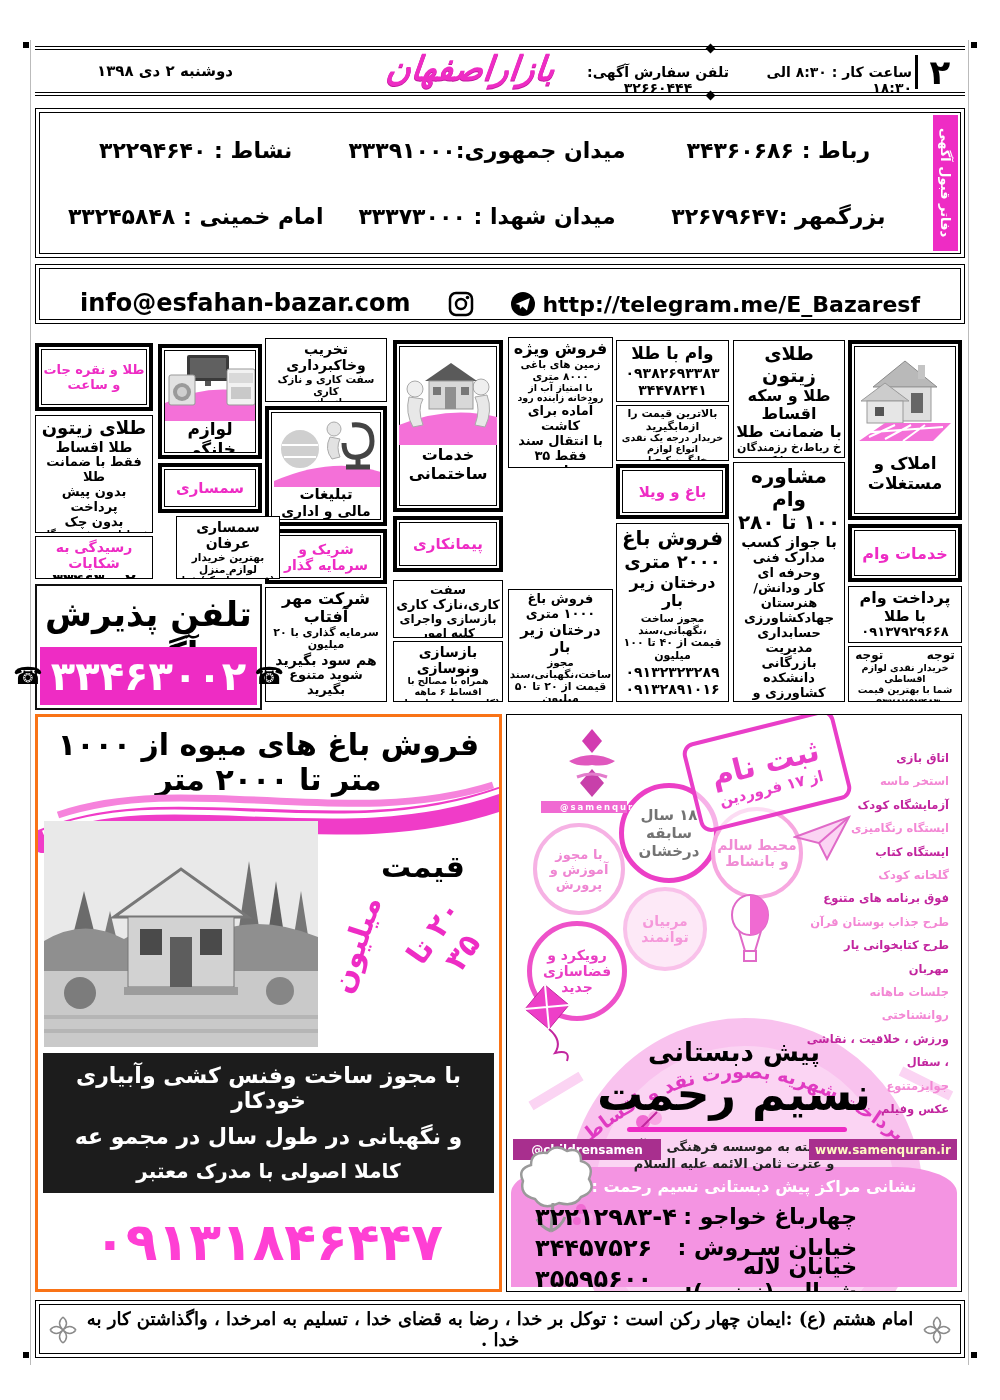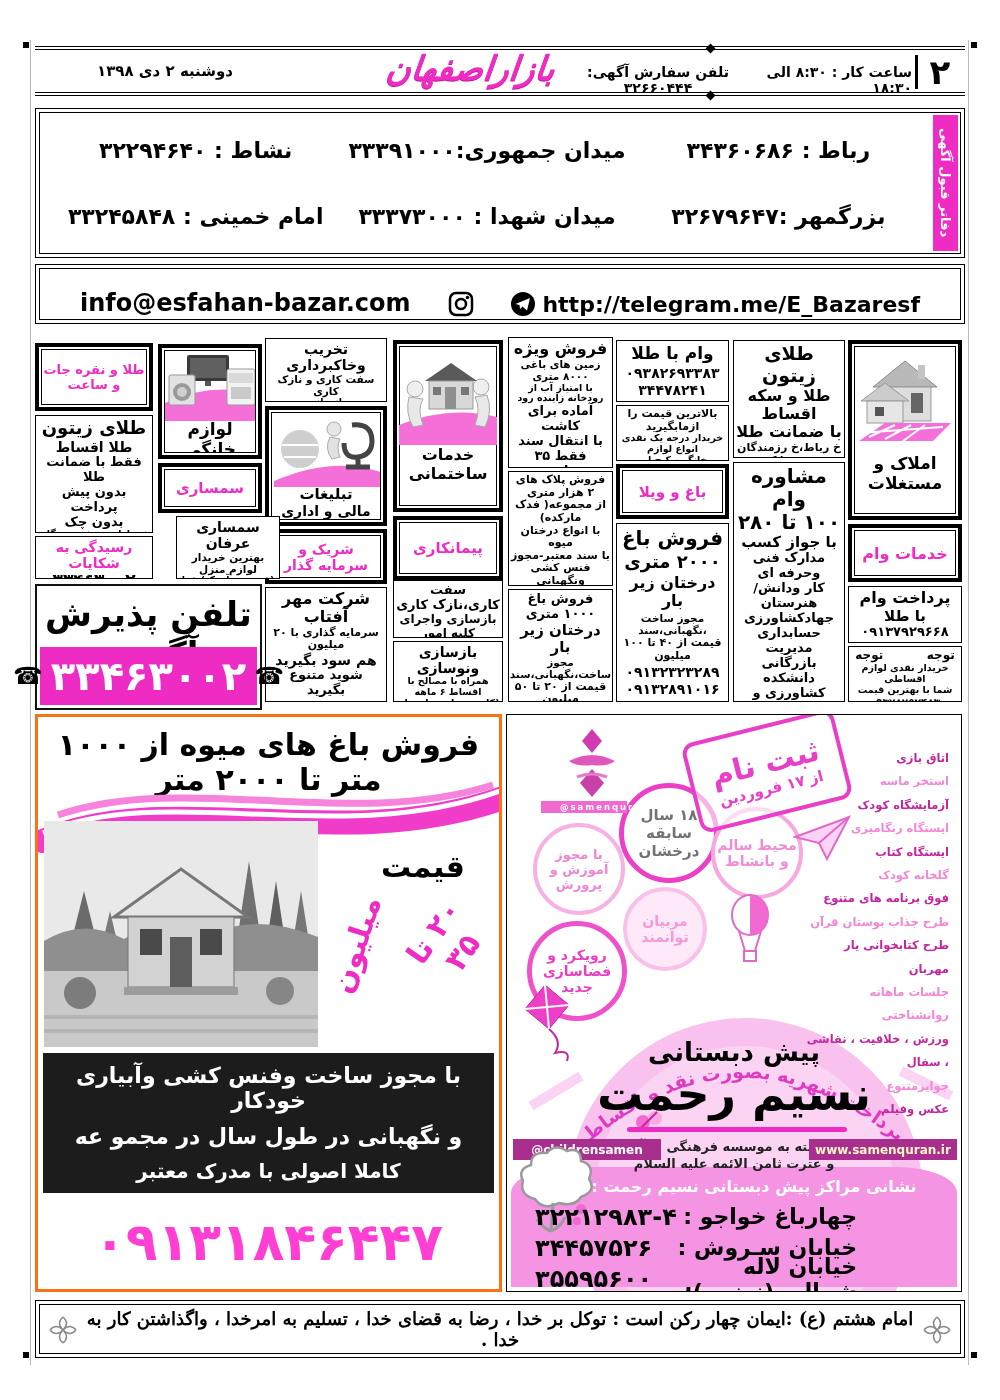--- a/index.html
+++ b/index.html
@@ -181,28 +181,20 @@
 
   <div class="adbox" style="left:508px;top:337px;width:105px;height:131px">
     <div class="s16">فروش ویژه</div>
     <div class="s10">زمین های باغی ۸۰۰۰ متری</div>
     <div class="s9">با امتیاز آب از رودخانه زاینده رود</div>
     <div class="s13">آماده برای کاشت</div>
     <div class="s13">با انتقال سند</div>
     <div class="s13">فقط ۳۵ میلیون</div>
 
   </div>
-  <div class="adbox" style="left:508px;top:471px;width:105px;height:115px">
-    <div class="s11">فروش پلاک های ۲ هزار متری</div>
-    <div class="s11">از مجموعه( فدک مارکده)</div>
-    <div class="s11">با انواع درختان میوه</div>
-    <div class="s11">با سند معتبر-مجوز</div>
-    <div class="s11">فنس کشی ونگهبانی</div>
-
-  </div>
   <div class="adbox" style="left:508px;top:589px;width:105px;height:113px">
     <div class="s13">فروش باغ ۱۰۰۰ متری</div>
     <div class="s15">درختان زیر بار</div>
     <div class="s10">مجوز ساخت،نگهبانی،سند</div>
     <div class="s11">قیمت از ۲۰ تا ۵۰ میلیون</div>
 
   </div>
 
   <div class="catframe" style="left:393px;top:340px;width:110px;height:172px">
     <div class="inner" style="flex-direction:column;justify-content:flex-start">
@@ -217,21 +209,21 @@
           <rect x="30" y="34" width="44" height="28" fill="#d8d8d8" stroke="#999"></rect>
           <rect x="46" y="40" width="11" height="22" fill="#8f8f8f"></rect>
           <rect x="34" y="40" width="8" height="8" fill="#777"></rect>
           <rect x="62" y="40" width="8" height="8" fill="#777"></rect>
         </svg>
       </span>
       <div class="s16">خدمات</div>
       <div class="s16">ساختمانی</div>
     </div>
   </div>
-  <div class="catframe" style="left:393px;top:516px;width:110px;height:64px">
+  <div class="catframe" style="left:393px;top:516px;width:110px;height:56px">
     <div class="inner pink s15">پیمانکاری</div>
   </div>
   <div class="adbox" style="left:393px;top:580px;width:110px;height:58px">
     <div class="s13">سفت کاری،نازک کاری</div>
     <div class="s12">بازسازی واجرای</div>
     <div class="s12">کلیه امور ساختمانی</div>
 
   </div>
   <div class="adbox" style="left:393px;top:641px;width:110px;height:61px">
     <div class="s14">بازسازی ونوسازی</div>

